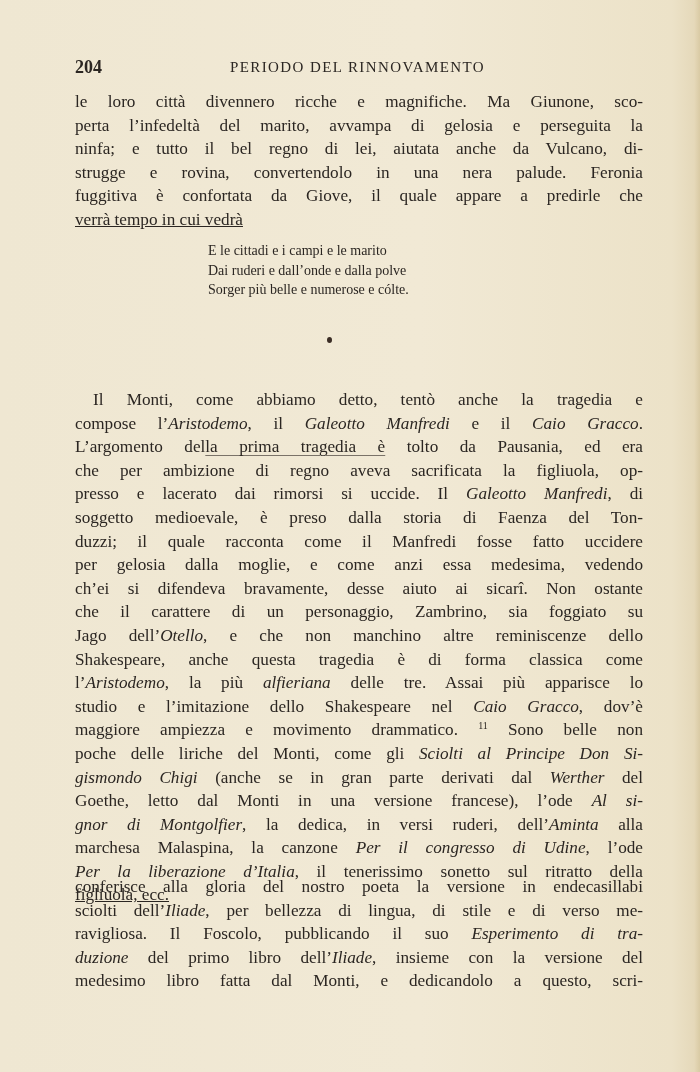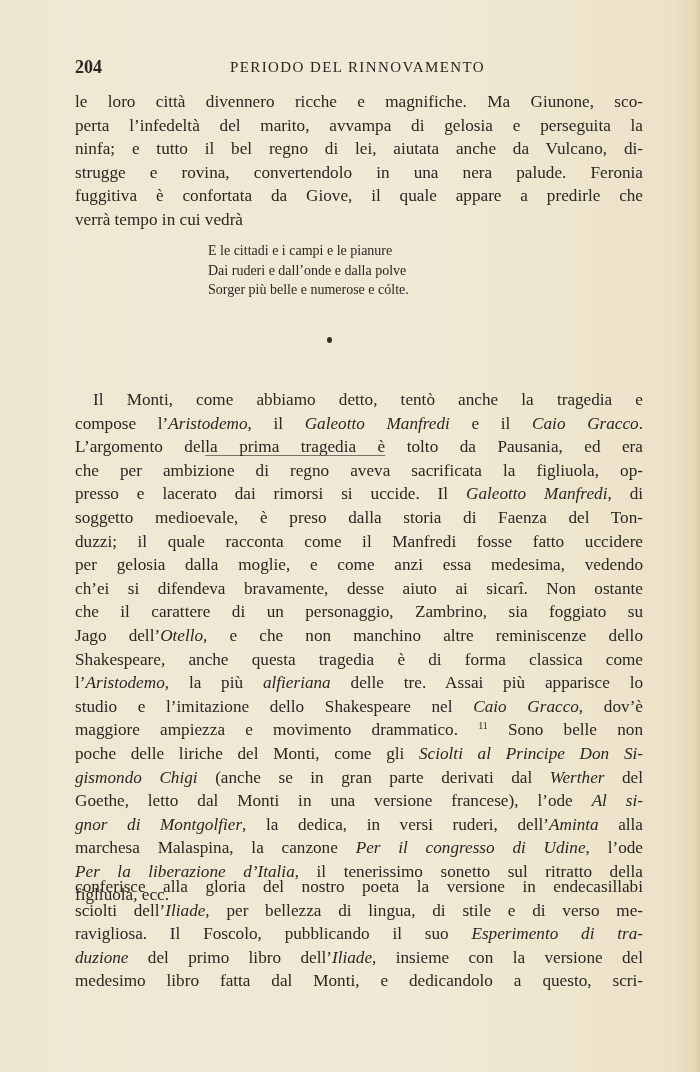--- a/index.html
+++ b/index.html
@@ -24,21 +24,21 @@
   }
   .pageno { position:absolute; left:0; top:0; font-size:18px;font-weight:bold; }
   .running {
     position:absolute; left:155px; top:2px; font-size:15px; letter-spacing:1.4px;
   }
   .body {
     position:absolute; left:75px; top:90px; width:568px;
     font-size:17.2px; line-height:23.6px; text-align:justify;
   }
   .line { display:block; text-align:justify; text-align-last:justify; white-space:nowrap; height:23.6px; }
-  .line.last { text-align-last:left; }
+  .line.last { text-align-last:left;text-decoration:underline; }
   .indent { padding-left:18px; }
   .verse {
     position:absolute; left:208px; top:241px; font-size:14px; line-height:19.6px;
   }
   .verse .v { display:block; white-space:nowrap; }
   .verse .v0 { padding-left:104px; }
   .dot {
     position:absolute; left:327px; top:337px; width:5px; height:6px; border-radius:50%;
     background:#3a2d25;
   }
@@ -62,21 +62,21 @@
   <div class="body">
     <span class="line">le loro città divennero ricche e magnifiche. Ma Giunone, sco-</span>
     <span class="line">perta l’infedeltà del marito, avvampa di gelosia e perseguita la</span>
     <span class="line">ninfa; e tutto il bel regno di lei, aiutata anche da Vulcano, di-</span>
     <span class="line">strugge e rovina, convertendolo in una nera palude. Feronia</span>
     <span class="line">fuggitiva è confortata da Giove, il quale appare a predirle che</span>
     <span class="line last">verrà tempo in cui vedrà</span>
   </div>
 
   <div class="verse">
-    <span class="v">E le cittadi e i campi e le pianure</span>
+    <span class="v">E le cittadi e i campi e le marito</span>
     <span class="v">Dai ruderi e dall’onde e dalla polve</span>
     <span class="v">Sorger più belle e numerose e cólte.</span>
   </div>
 
   <div class="dot"></div>
 
   <div class="body body2">
     <span class="line indent">Il Monti, come abbiamo detto, tentò anche la tragedia e</span>
     <span class="line"><span>compose l’</span><i>Aristodemo</i><span>, il </span><i>Galeotto Manfredi</i><span> e il </span><i>Caio Gracco</i><span>.</span></span>
     <span class="line"><span>L’argomento del</span><span class="uline">la prima tragedia è</span><span> tolto da Pausania, ed era</span></span>

